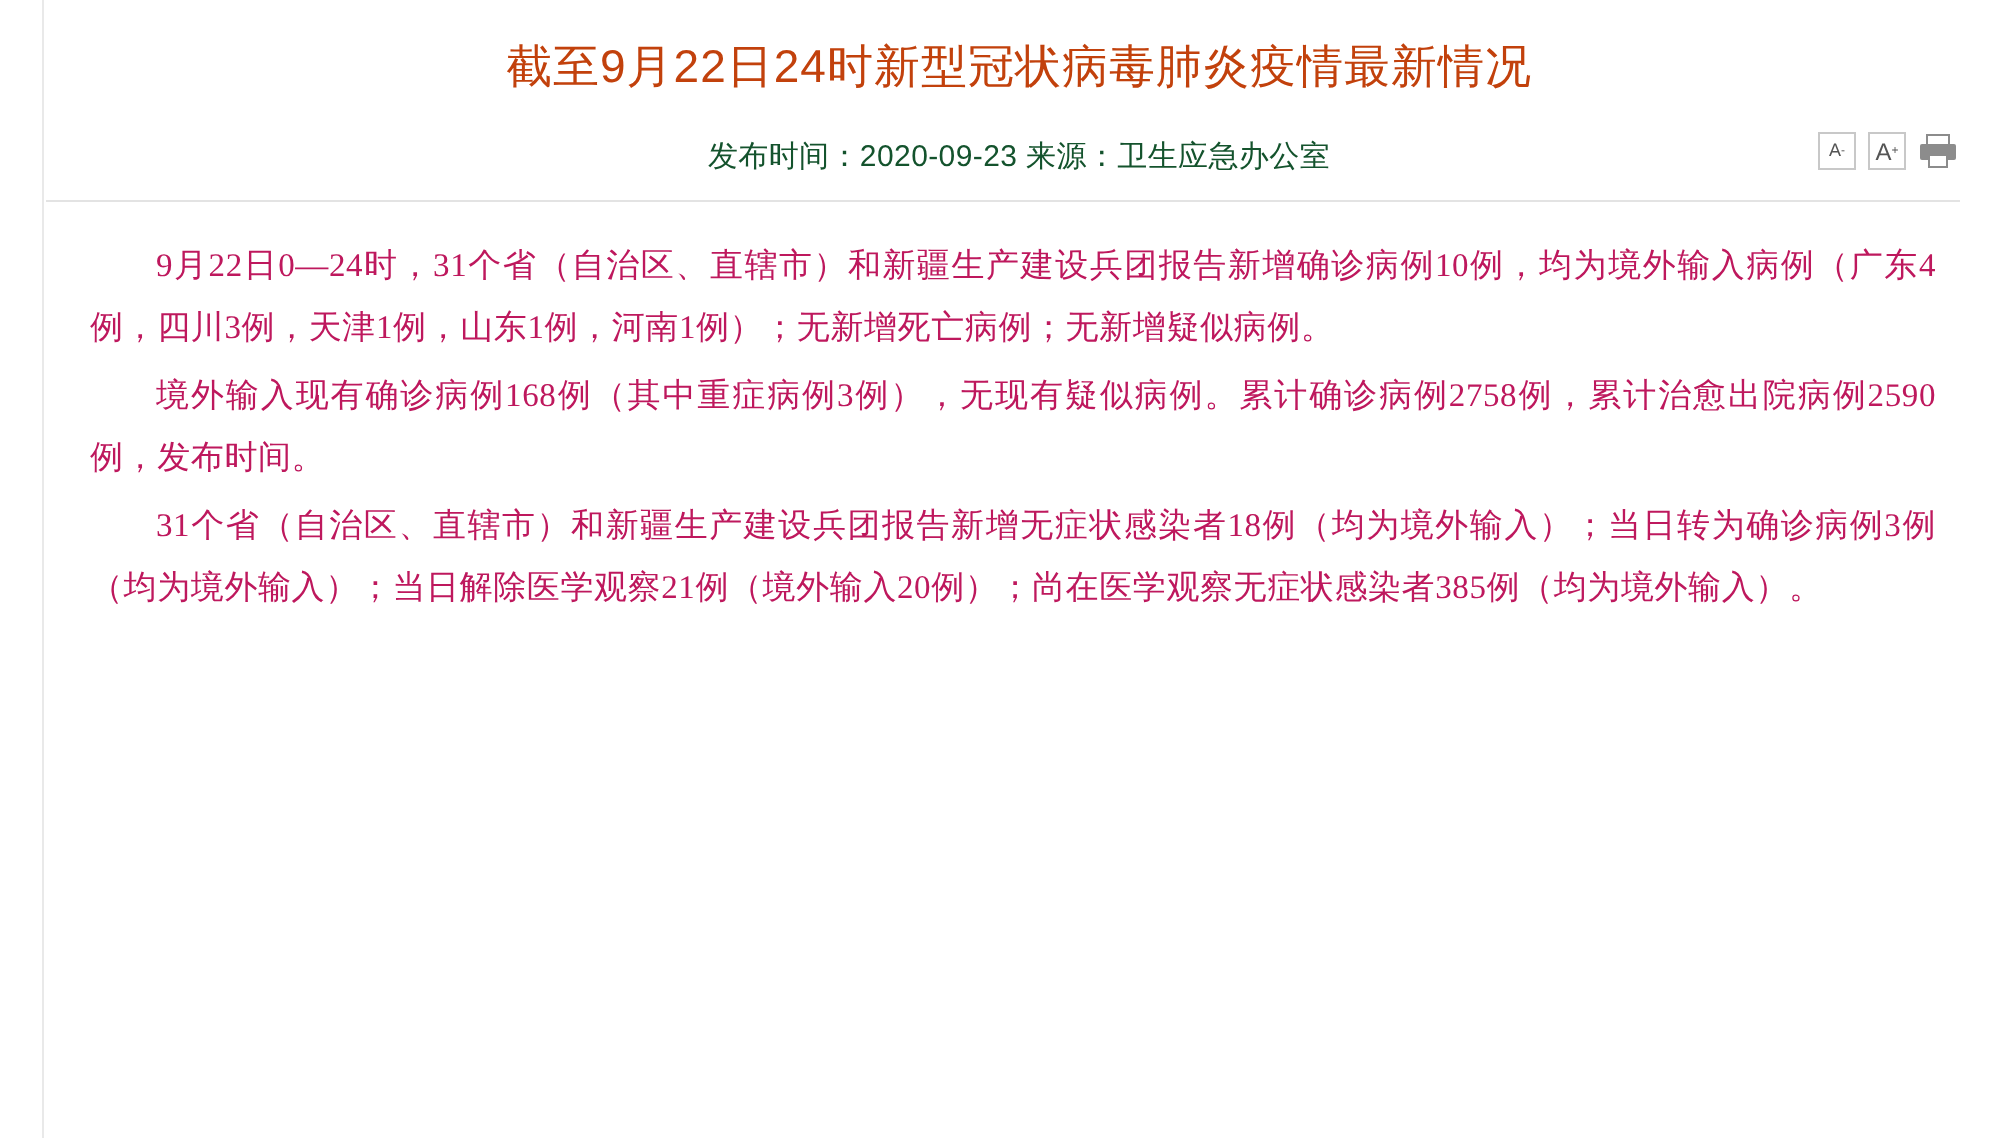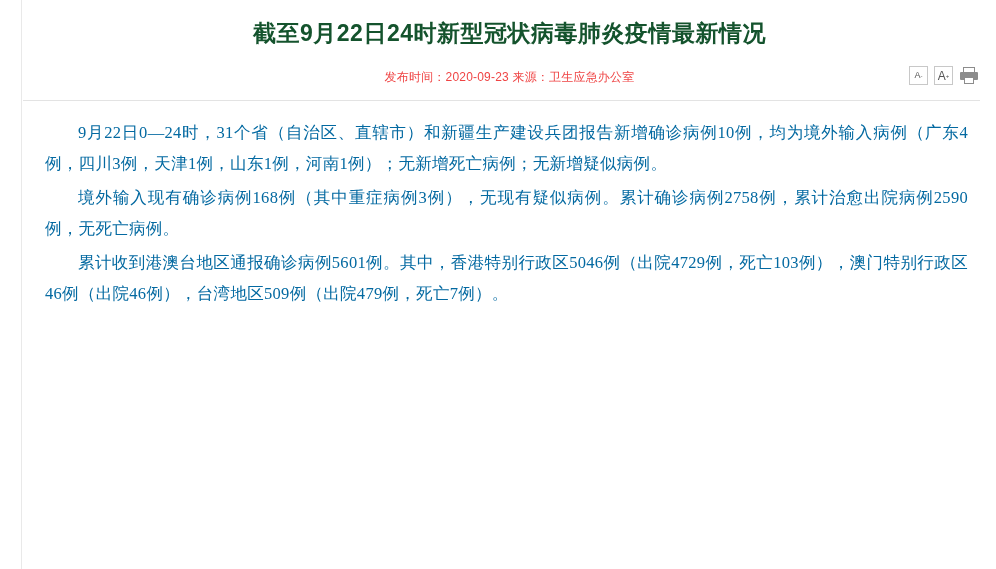--- a/index.html
+++ b/index.html
@@ -34,35 +34,35 @@
     position: absolute;
     left: 23px;
     top: 0;
     right: 0;
     bottom: 0;
   }
   .article-title {
     text-align: center;
     font-family: "Liberation Sans", "DejaVu Sans", sans-serif;
     font-size: 23px;
-    font-weight: bold;
-    color: #14532d;
+    font-weight: normal;
+    color: #c2410c;
     padding-top: 18px;
     letter-spacing: 0.5px;
   }
   .meta-row {
     position: relative;
     margin-top: 17px;
     height: 34px;
   }
   .meta-text {
     text-align: center;
     font-family: "Liberation Sans", "DejaVu Sans", sans-serif;
-    font-size: 12px;
-    color: #ef4444;
+    font-size: 15px;
+    color: #14532d;
     letter-spacing: 0.2px;
     padding-top: 3px;
   }
   .meta-tools {
     position: absolute;
     right: 17px;
     top: 0;
     display: flex;
     align-items: center;
     gap: 6px;
@@ -126,21 +126,21 @@
     background: #e3e3e3;
     margin: 0 16px 0 0;
   }
   .article-body {
     padding: 16px 28px 0 22px;
   }
   .article-body p {
     margin: 0 0 3px 0;
     font-size: 16.5px;
     line-height: 31px;
-    color: #0369a1;
+    color: #be185d;
     text-align: justify;
     text-indent: 2em;
     letter-spacing: 0.3px;
     font-family: "Liberation Serif", "DejaVu Serif", serif;
   }
 </style>
 </head>
 <body>
 
 <div class="page">
@@ -168,18 +168,18 @@
           <div class="body"></div>
           <div class="out"></div>
         </div>
       </div>
     </div>
 
     <div class="divider"></div>
 
     <div class="article-body">
       <p>9月22日0—24时，31个省（自治区、直辖市）和新疆生产建设兵团报告新增确诊病例10例，均为境外输入病例（广东4例，四川3例，天津1例，山东1例，河南1例）；无新增死亡病例；无新增疑似病例。</p>
-      <p>境外输入现有确诊病例168例（其中重症病例3例），无现有疑似病例。累计确诊病例2758例，累计治愈出院病例2590例，无死亡病例。</p>
-      <p>累计收到港澳台地区通报确诊病例5601例。其中，香港特别行政区5046例（出院4729例，死亡103例），澳门特别行政区46例（出院46例），台湾地区509例（出院479例，死亡7例）。</p>
+      <p>境外输入现有确诊病例168例（其中重症病例3例），无现有疑似病例。累计确诊病例2758例，累计治愈出院病例2590例，发布时间。</p>
+      <p>31个省（自治区、直辖市）和新疆生产建设兵团报告新增无症状感染者18例（均为境外输入）；当日转为确诊病例3例（均为境外输入）；当日解除医学观察21例（境外输入20例）；尚在医学观察无症状感染者385例（均为境外输入）。</p>
     </div>
 
   </div>
 </div>
 
 </body></html>

